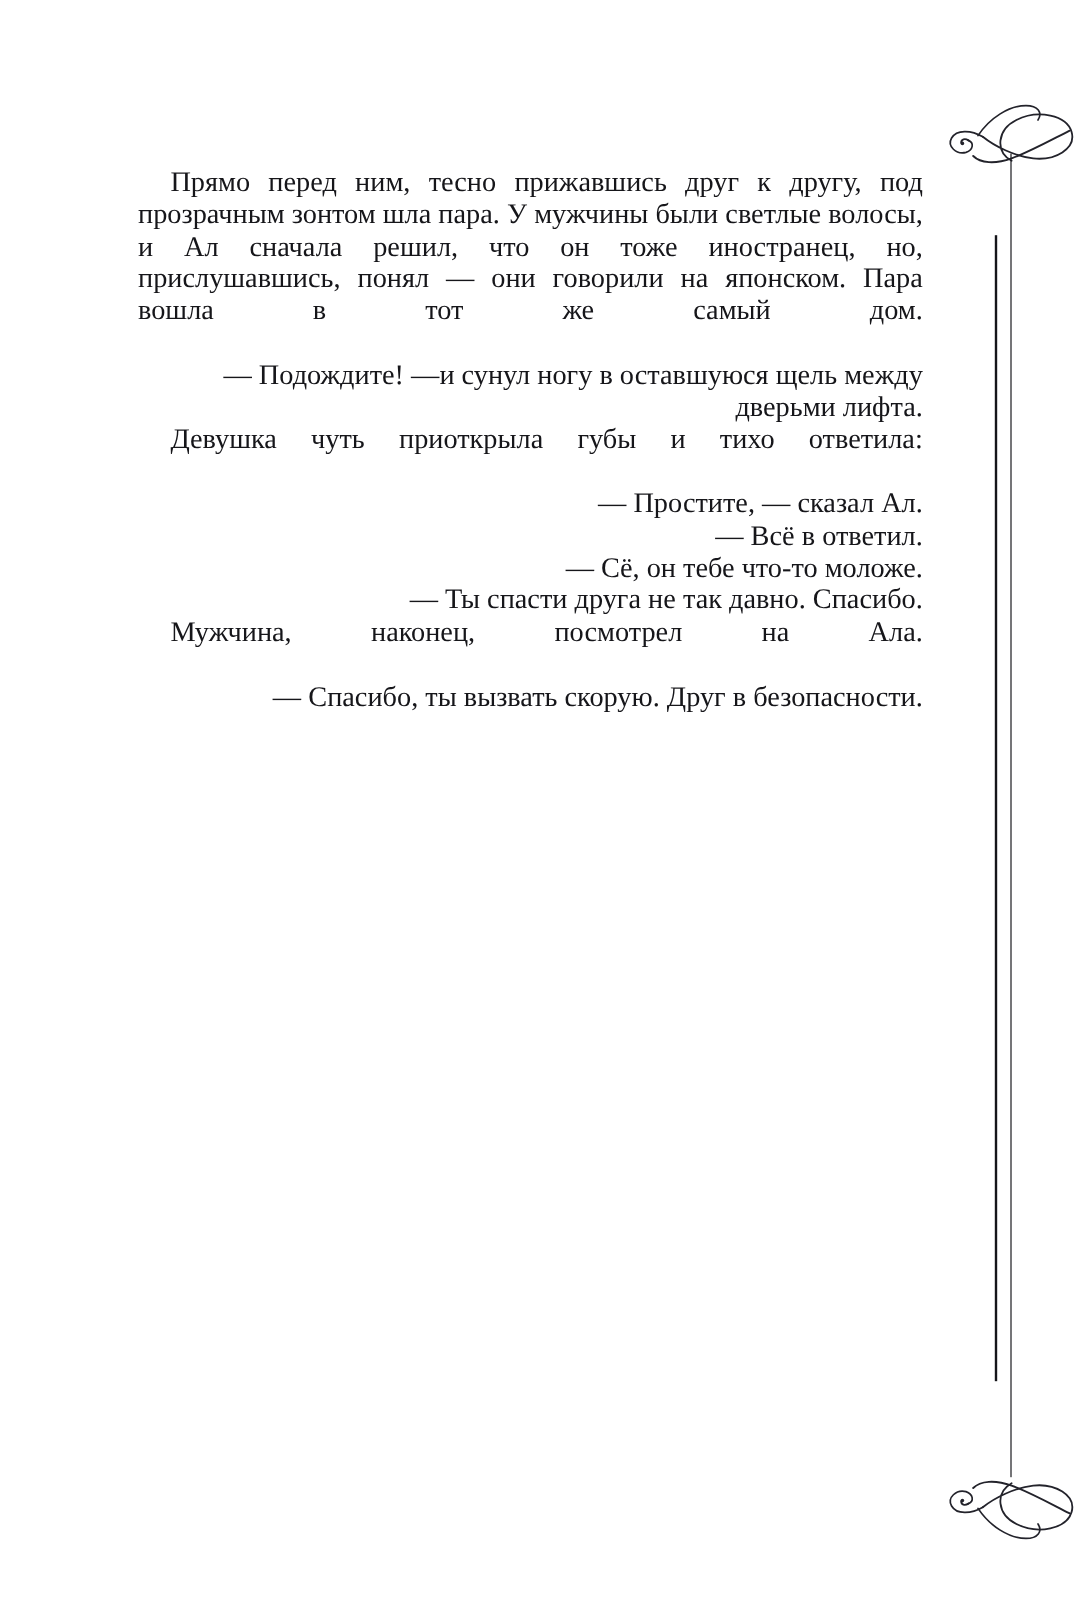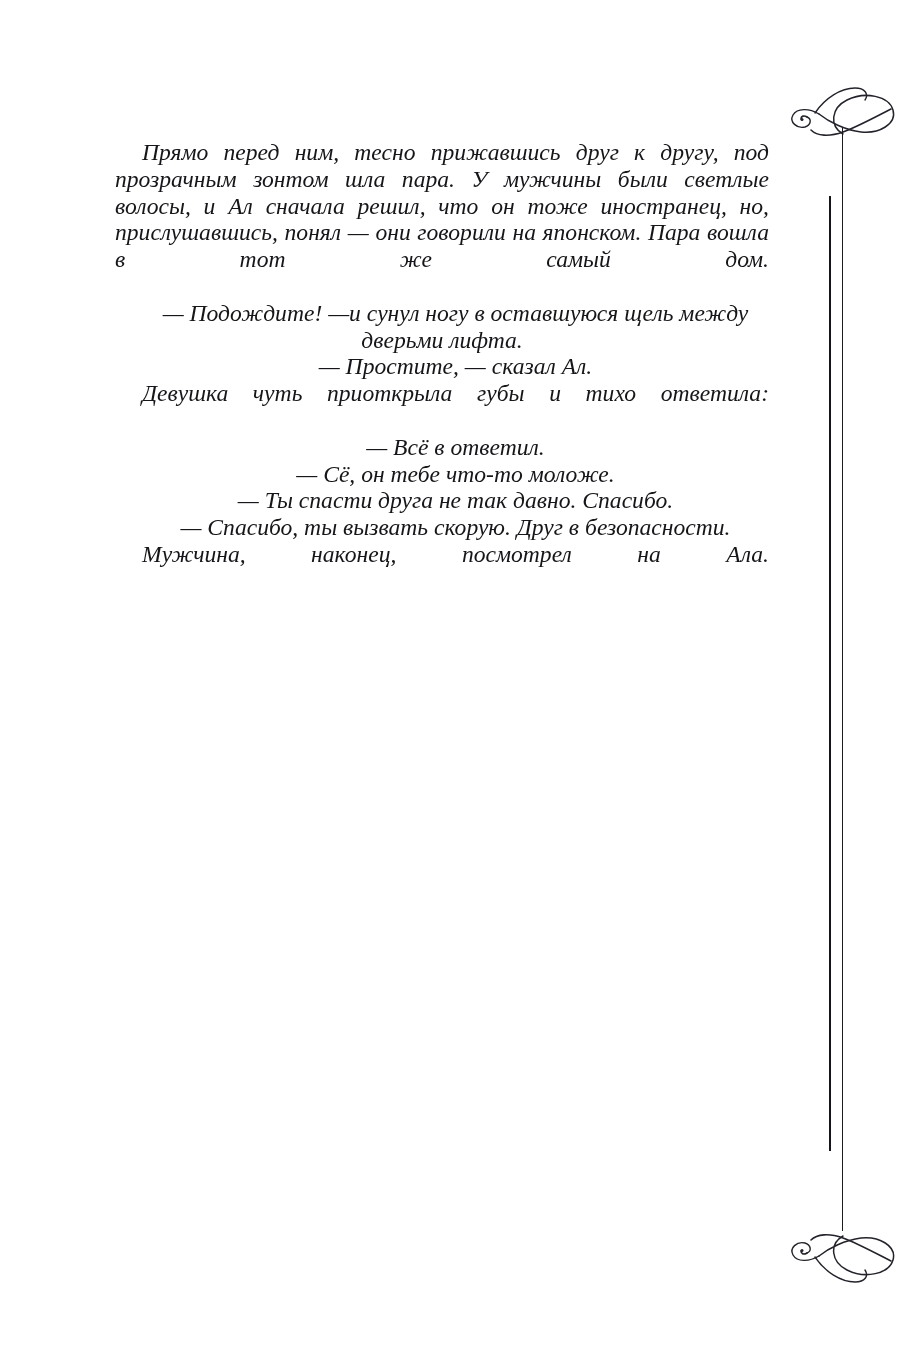--- a/index.html
+++ b/index.html
@@ -9,21 +9,20 @@
     background: #ffffff;
   }
 
   .page {
     position: relative;
     width: 900px;
     height: 1350px;
     background: #ffffff;
     overflow: hidden;
     box-sizing: border-box;
-    font-style: italic;
   }
 
   
   .text-column {
     position: absolute;
     left: 115px;
     top: 139px;
     width: 654px;
   }
 
@@ -43,21 +42,21 @@
   
   .para::after {
     content: "";
     display: inline-block;
     width: 100%;
   }
 
   
   .para.dialogue,
   .para.short {
-    text-align: center;
+    text-align: right;
   }
   .para.dialogue::after,
   .para.short::after {
     content: none;
   }
 
   
   .rule-outer {
     position: absolute;
     left: 842px;
@@ -134,22 +133,22 @@
         <path d="M34 32 C 24 26, 12 26, 8 33 C 4 40, 12 47, 20 45 C 26 43, 27 37, 22 35" stroke-width="1.4"></path>
         <path d="M22 35 C 19 33, 16 34, 16 37" stroke-width="1.6"></path>
       </g>
       <circle cx="17" cy="37.5" r="1.5" fill="#23232b"></circle>
     </svg>
   </div>
 
   <div class="text-column">
       <p class="para">Прямо перед ним, тесно прижавшись друг к другу, под прозрачным зонтом шла пара. У мужчины были светлые волосы, и Ал сначала решил, что он тоже иностранец, но, прислушавшись, понял — они говорили на японском. Пара вошла в тот же самый дом.</p>
       <p class="para dialogue">— Подождите! —и сунул ногу в оставшуюся щель между дверьми лифта.</p>
+      <p class="para">Девушка чуть приоткрыла губы и тихо ответила:</p>
       <p class="para dialogue">— Простите, — сказал Ал.</p>
-      <p class="para">Девушка чуть приоткрыла губы и тихо ответила:</p>
       <p class="para dialogue">— Всё в ответил.</p>
       <p class="para dialogue">— Сё, он тебе что-то моложе.</p>
       <p class="para dialogue">— Ты спасти друга не так давно. Спасибо.</p>
+      <p class="para">Мужчина, наконец, посмотрел на Ала.</p>
       <p class="para dialogue">— Спасибо, ты вызвать скорую. Друг в безопасности.</p>
-      <p class="para">Мужчина, наконец, посмотрел на Ала.</p>
     </div>
 
 </div>
 
 </body></html>

